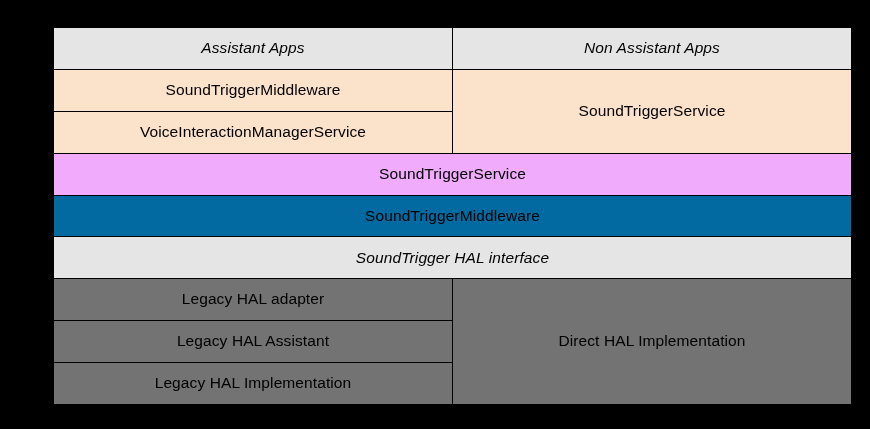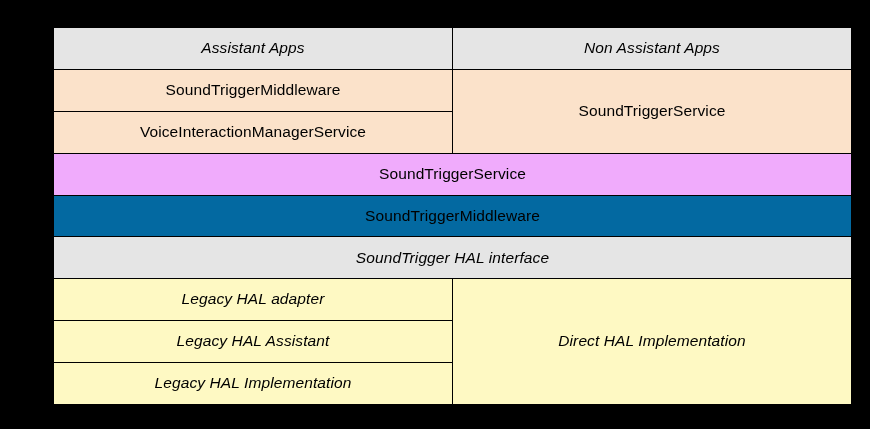--- a/index.html
+++ b/index.html
@@ -47,21 +47,21 @@
 
   
   col.col-left  { width: 399px; }
   col.col-right { width: 399px; }
 
   
   .fill-white  { background: #e5e5e5; font-style: italic; }
   .fill-peach  { background: #fbe2ca; }
   .fill-blue   { background: #f0abfc; }
   .fill-yellow { background: #0369a1; }
-  .fill-green  { background: #fef9c3; font-style: italic; }
+  .fill-green  { background: #737373; }
 </style>
 </head>
 <body>
 
 <div id="diagram-root">
   <table class="arch-table">
     <colgroup>
       <col class="col-left">
       <col class="col-right">
     </colgroup>

